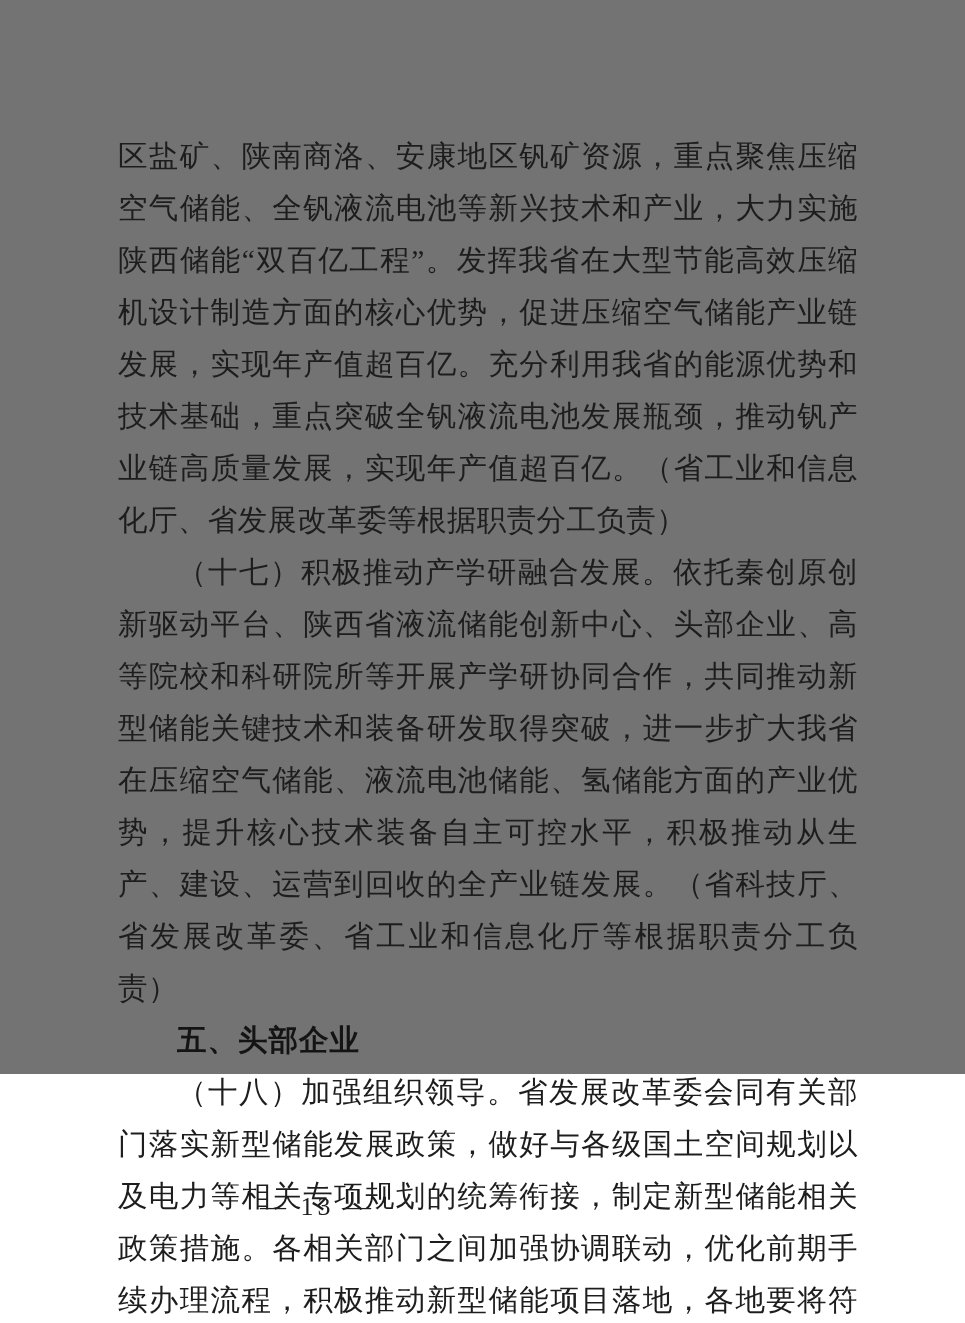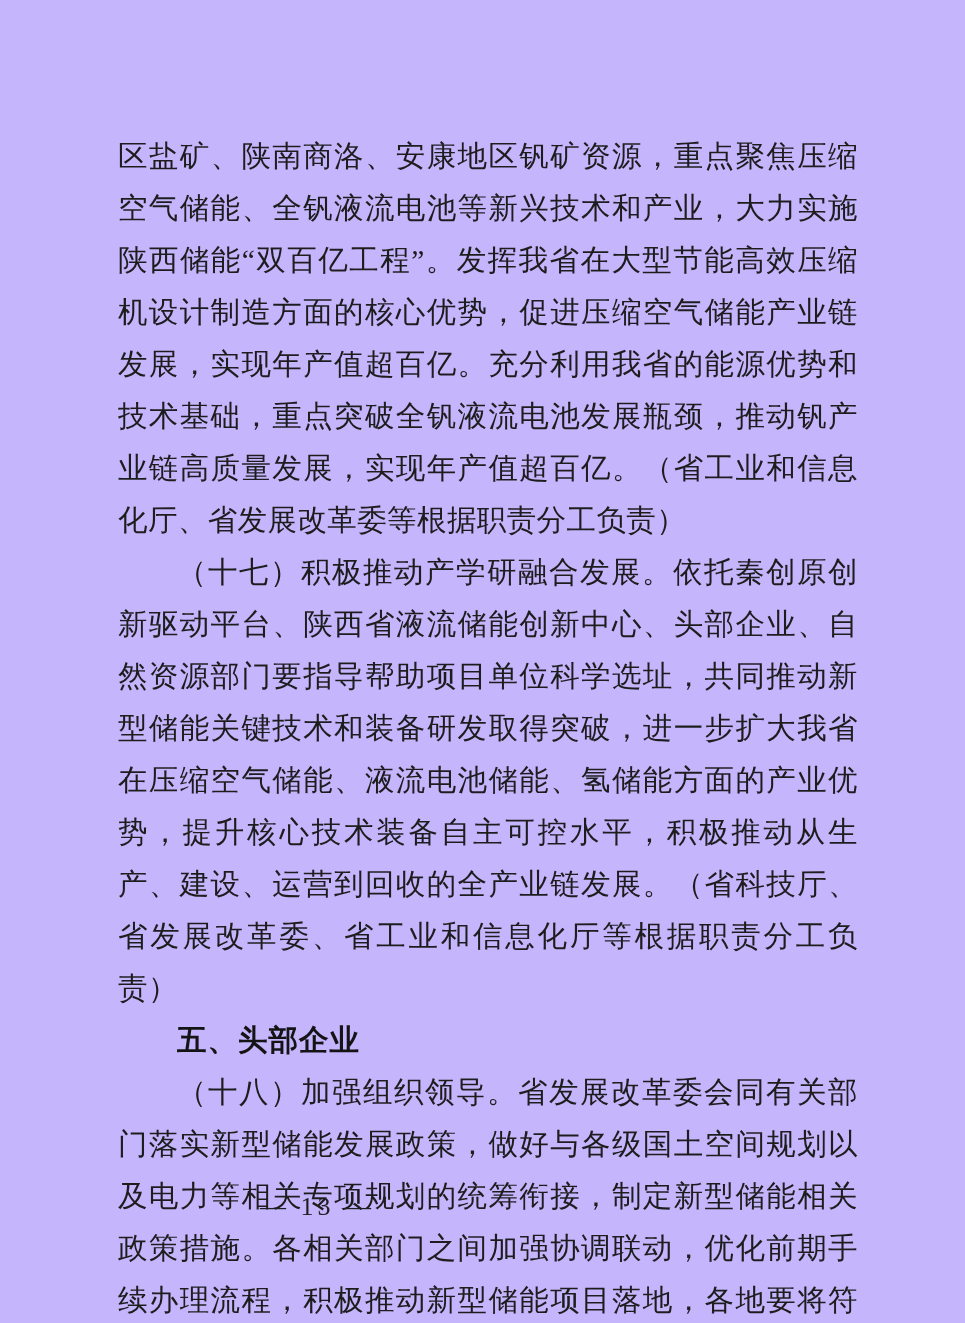--- a/index.html
+++ b/index.html
@@ -13,22 +13,22 @@
     font-family: "Liberation Serif", "DejaVu Serif", serif;
     color: #1b1b1b;
     position: relative;
     overflow: hidden;
   }
   .page {
     position: absolute;
     left: 0;
     top: 0;
     width: 965px;
-    height: 1323px;
-    background: #c4b5fd;
+    height: 1074px;
+    background: #737373;
   }
   .content {
     position: absolute;
     left: 118px;
     top: 130px;
     width: 740px;
   }
   .para {
     font-size: 29.5px;
     line-height: 52px;
@@ -69,21 +69,21 @@
   }
 </style>
 </head>
 <body>
 
 <div class="page">
   <div class="content">
 
     <p class="para">区盐矿、陕南商洛、安康地区钒矿资源，重点聚焦压缩空气储能、全钒液流电池等新兴技术和产业，大力实施陕西储能“双百亿工程”。发挥我省在大型节能高效压缩机设计制造方面的核心优势，促进压缩空气储能产业链发展，实现年产值超百亿。充分利用我省的能源优势和技术基础，重点突破全钒液流电池发展瓶颈，推动钒产业链高质量发展，实现年产值超百亿。（省工业和信息化厅、省发展改革委等根据职责分工负责）</p>
 
-    <p class="para indent">（十七）积极推动产学研融合发展。依托秦创原创新驱动平台、陕西省液流储能创新中心、头部企业、自然资源部门要指导帮助项目单位科学选址，共同推动新型储能关键技术和装备研发取得突破，进一步扩大我省在压缩空气储能、液流电池储能、氢储能方面的产业优势，提升核心技术装备自主可控水平，积极推动从生产、建设、运营到回收的全产业链发展。（省科技厅、省发展改革委、省工业和信息化厅等根据职责分工负责）</p>
+    <p class="para indent">（十七）积极推动产学研融合发展。依托秦创原创新驱动平台、陕西省液流储能创新中心、头部企业、高等院校和科研院所等开展产学研协同合作，共同推动新型储能关键技术和装备研发取得突破，进一步扩大我省在压缩空气储能、液流电池储能、氢储能方面的产业优势，提升核心技术装备自主可控水平，积极推动从生产、建设、运营到回收的全产业链发展。（省科技厅、省发展改革委、省工业和信息化厅等根据职责分工负责）</p>
 
     <p class="heading">五、头部企业</p>
 
     <p class="para indent">（十八）加强组织领导。省发展改革委会同有关部门落实新型储能发展政策，做好与各级国土空间规划以及电力等相关专项规划的统筹衔接，制定新型储能相关政策措施。各相关部门之间加强协调联动，优化前期手续办理流程，积极推动新型储能项目落地，各地要将符合条件的新型储能项目纳入重点项目清单，自然资源部门要指导帮助项目单位科学选址。（省发展改革委、省自</p>
 
   </div>
 
   <div class="footer">
     <span class="pagenum-wrap">— 13 —</span>
   </div>

